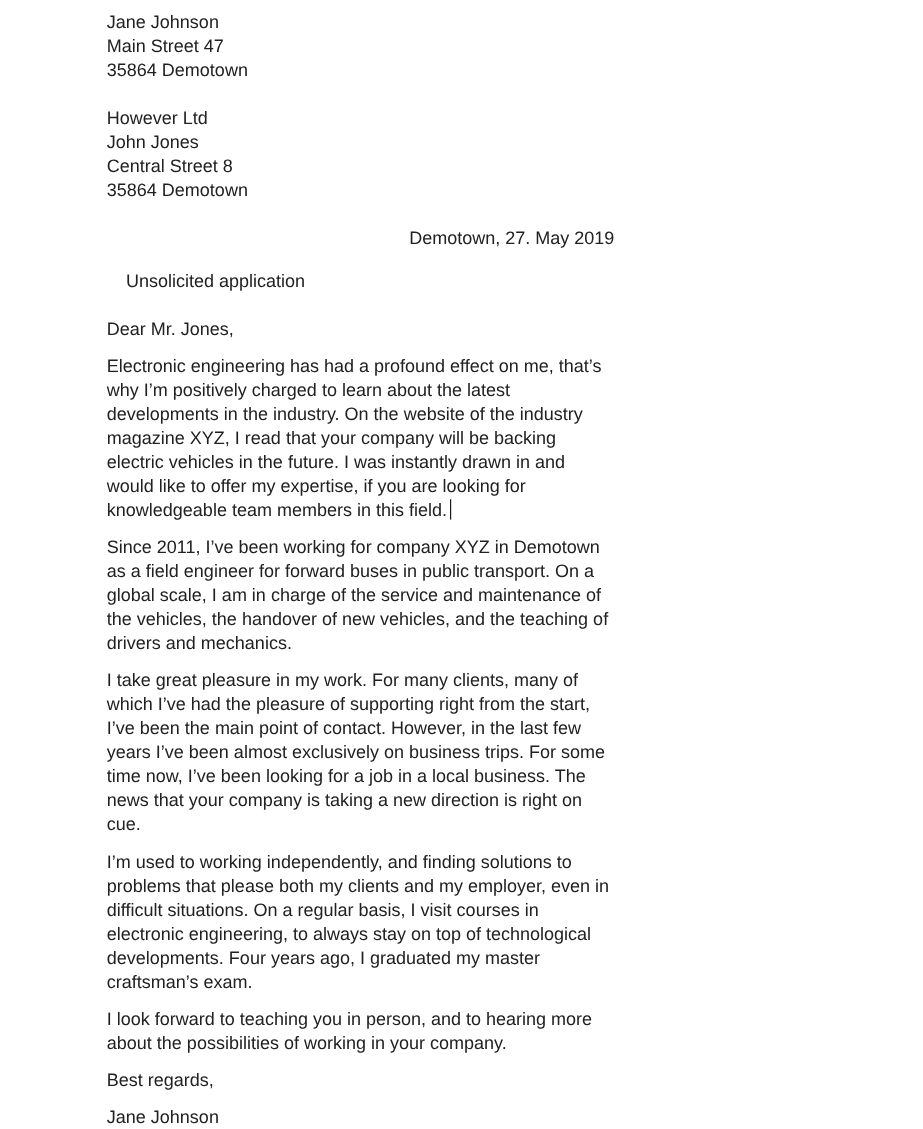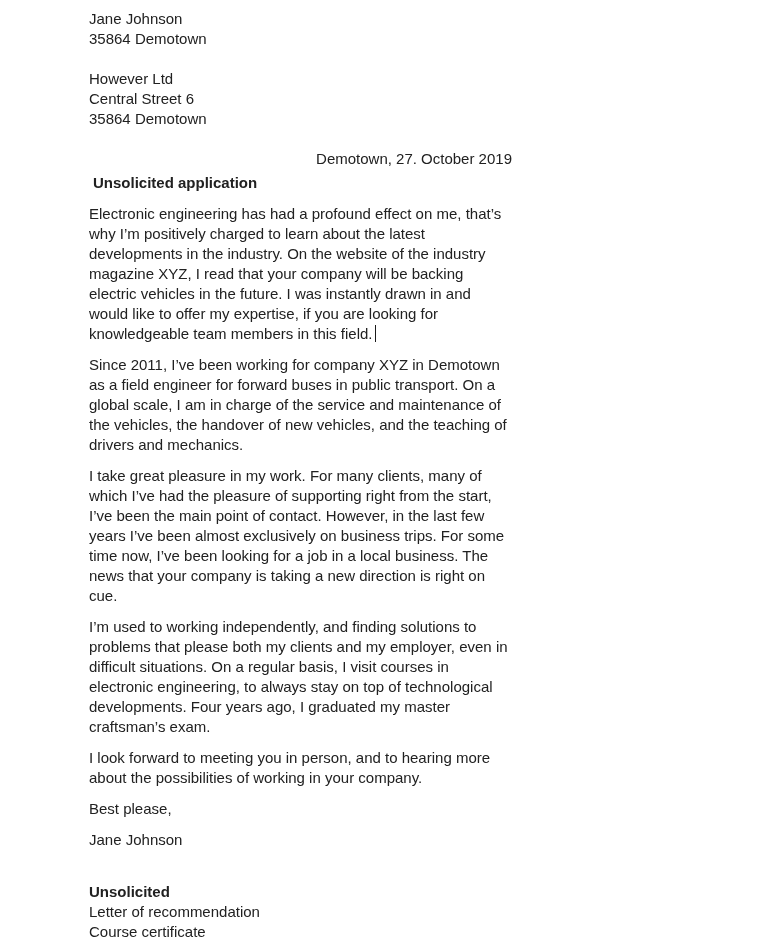--- a/index.html
+++ b/index.html
@@ -20,22 +20,22 @@
     color: #212121;
     overflow: hidden;
   }
   .line { margin: 0; }
   .block-recipient { margin-top: 20px; }
   .dateline {
     margin-top: 20px;
     text-align: right;
   }
   .subject {
-    font-weight: bold;
-    margin: 4px;
+    font-weight: normal;
+    margin: 16px;
   }
   p { margin: 11px 0 0 0; }
   p.salutation { margin-top: 20px; }
   .attachments { margin-top: 32px; }
   .attachments-heading { font-weight: bold; }
   .caret {
     display: inline-block;
     width: 1px;
     height: 17px;
     background: #1a1a1a;
@@ -43,45 +43,48 @@
     vertical-align: -3px;
   }
 </style>
 </head>
 <body>
 
 <div class="page">
 
   <div class="block-sender">
     <div class="line">Jane Johnson</div>
+    <div class="line">Main Street 47</div>
     <div class="line">35864 Demotown</div>
   </div>
 
   <div class="block-recipient">
     <div class="line">However Ltd</div>
-    <div class="line">Central Street 6</div>
+    <div class="line">John Jones</div>
+    <div class="line">Central Street 8</div>
     <div class="line">35864 Demotown</div>
   </div>
 
-  <div class="dateline">Demotown, 27. October 2019</div>
+  <div class="dateline">Demotown, 27. May 2019</div>
 
   <div class="subject">Unsolicited application</div>
 
+  <p class="salutation">Dear Mr. Jones,</p>
 
   <p><span>Electronic engineering has had a profound effect on me, that’s why I’m positively charged to learn about the latest developments in the industry. On the website of the industry magazine XYZ, I read that your company will be backing electric vehicles in the future. I was instantly drawn in and would like to offer my expertise, if you are looking for knowledgeable team members in this field.</span><span class="caret" style="background: rgb(26, 26, 26);"></span></p>
 
   <p>Since 2011, I’ve been working for company XYZ in Demotown as a field engineer for forward buses in public transport. On a global scale, I am in charge of the service and maintenance of the vehicles, the handover of new vehicles, and the teaching of drivers and mechanics.</p>
 
   <p>I take great pleasure in my work. For many clients, many of which I’ve had the pleasure of supporting right from the start, I’ve been the main point of contact. However, in the last few years I’ve been almost exclusively on business trips. For some time now, I’ve been looking for a job in a local business. The news that your company is taking a new direction is right on cue.</p>
 
   <p>I’m used to working independently, and finding solutions to problems that please both my clients and my employer, even in difficult situations. On a regular basis, I visit courses in electronic engineering, to always stay on top of technological developments. Four years ago, I graduated my master craftsman’s exam.</p>
 
-  <p>I look forward to meeting you in person, and to hearing more about the possibilities of working in your company.</p>
+  <p>I look forward to teaching you in person, and to hearing more about the possibilities of working in your company.</p>
 
-  <p class="closing">Best please,</p>
+  <p class="closing">Best regards,</p>
 
   <p class="signature">Jane Johnson</p>
 
   <div class="attachments">
     <div class="line attachments-heading">Unsolicited</div>
     <div class="line">Letter of recommendation</div>
     <div class="line">Course certificate</div>
   </div>
 
 </div>

